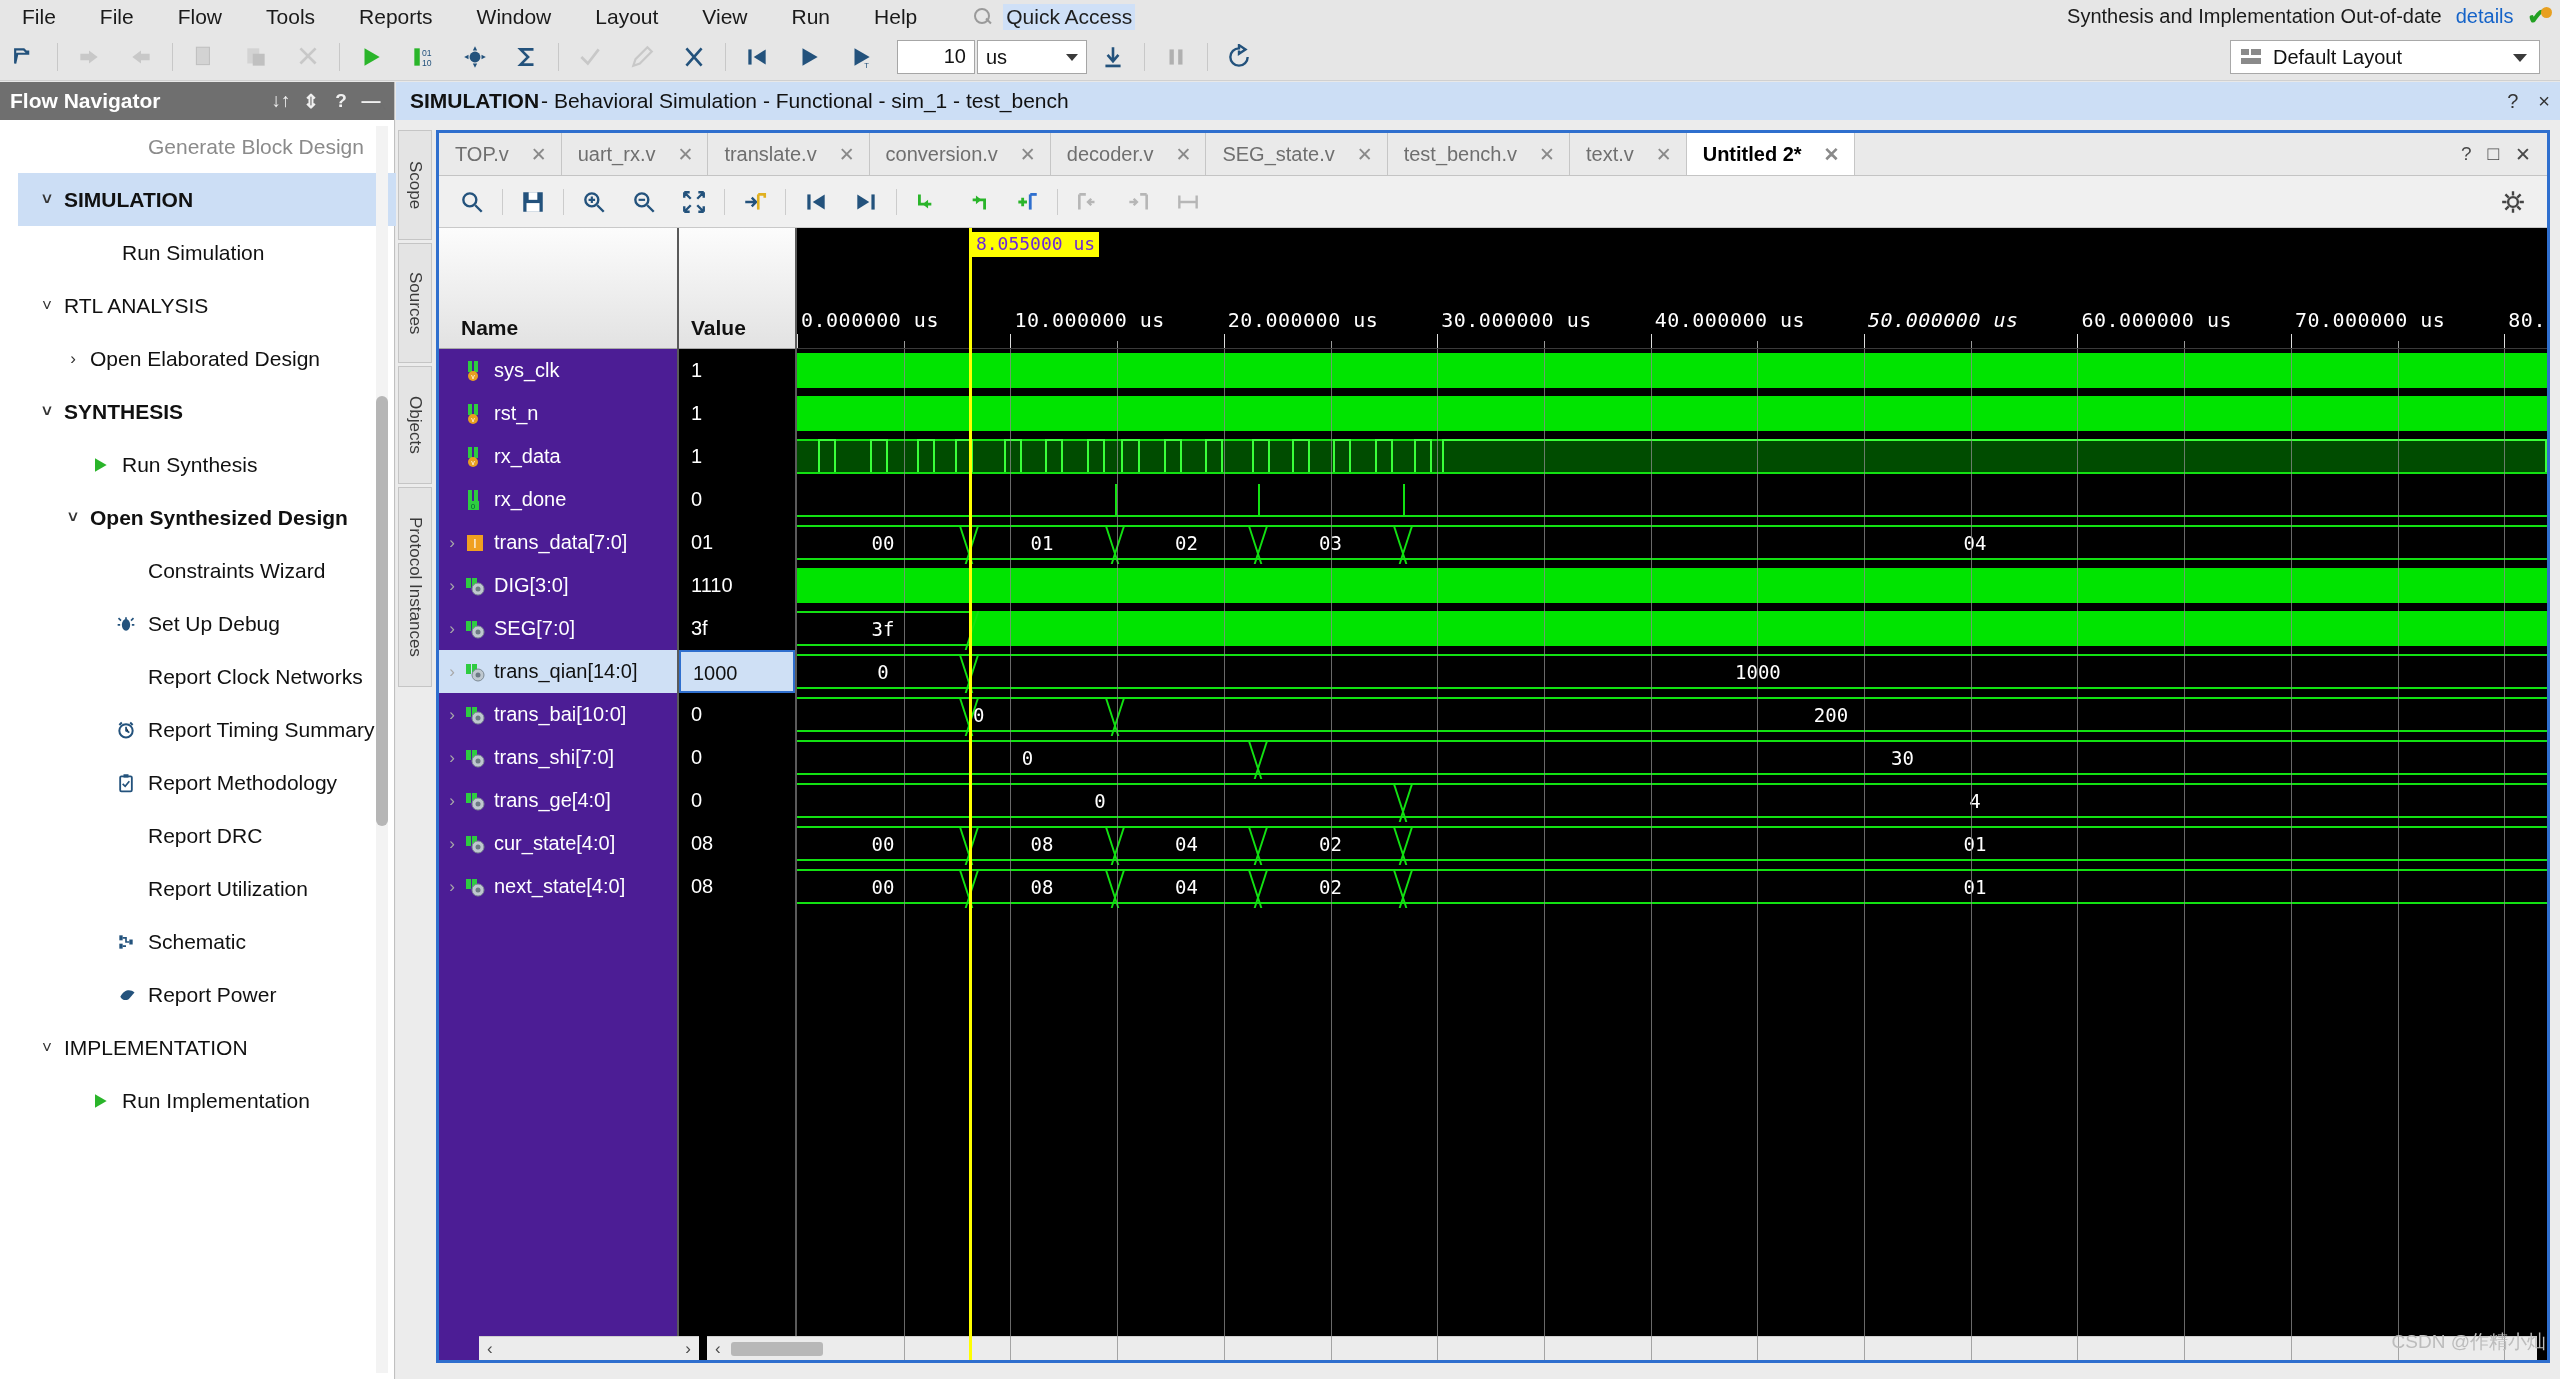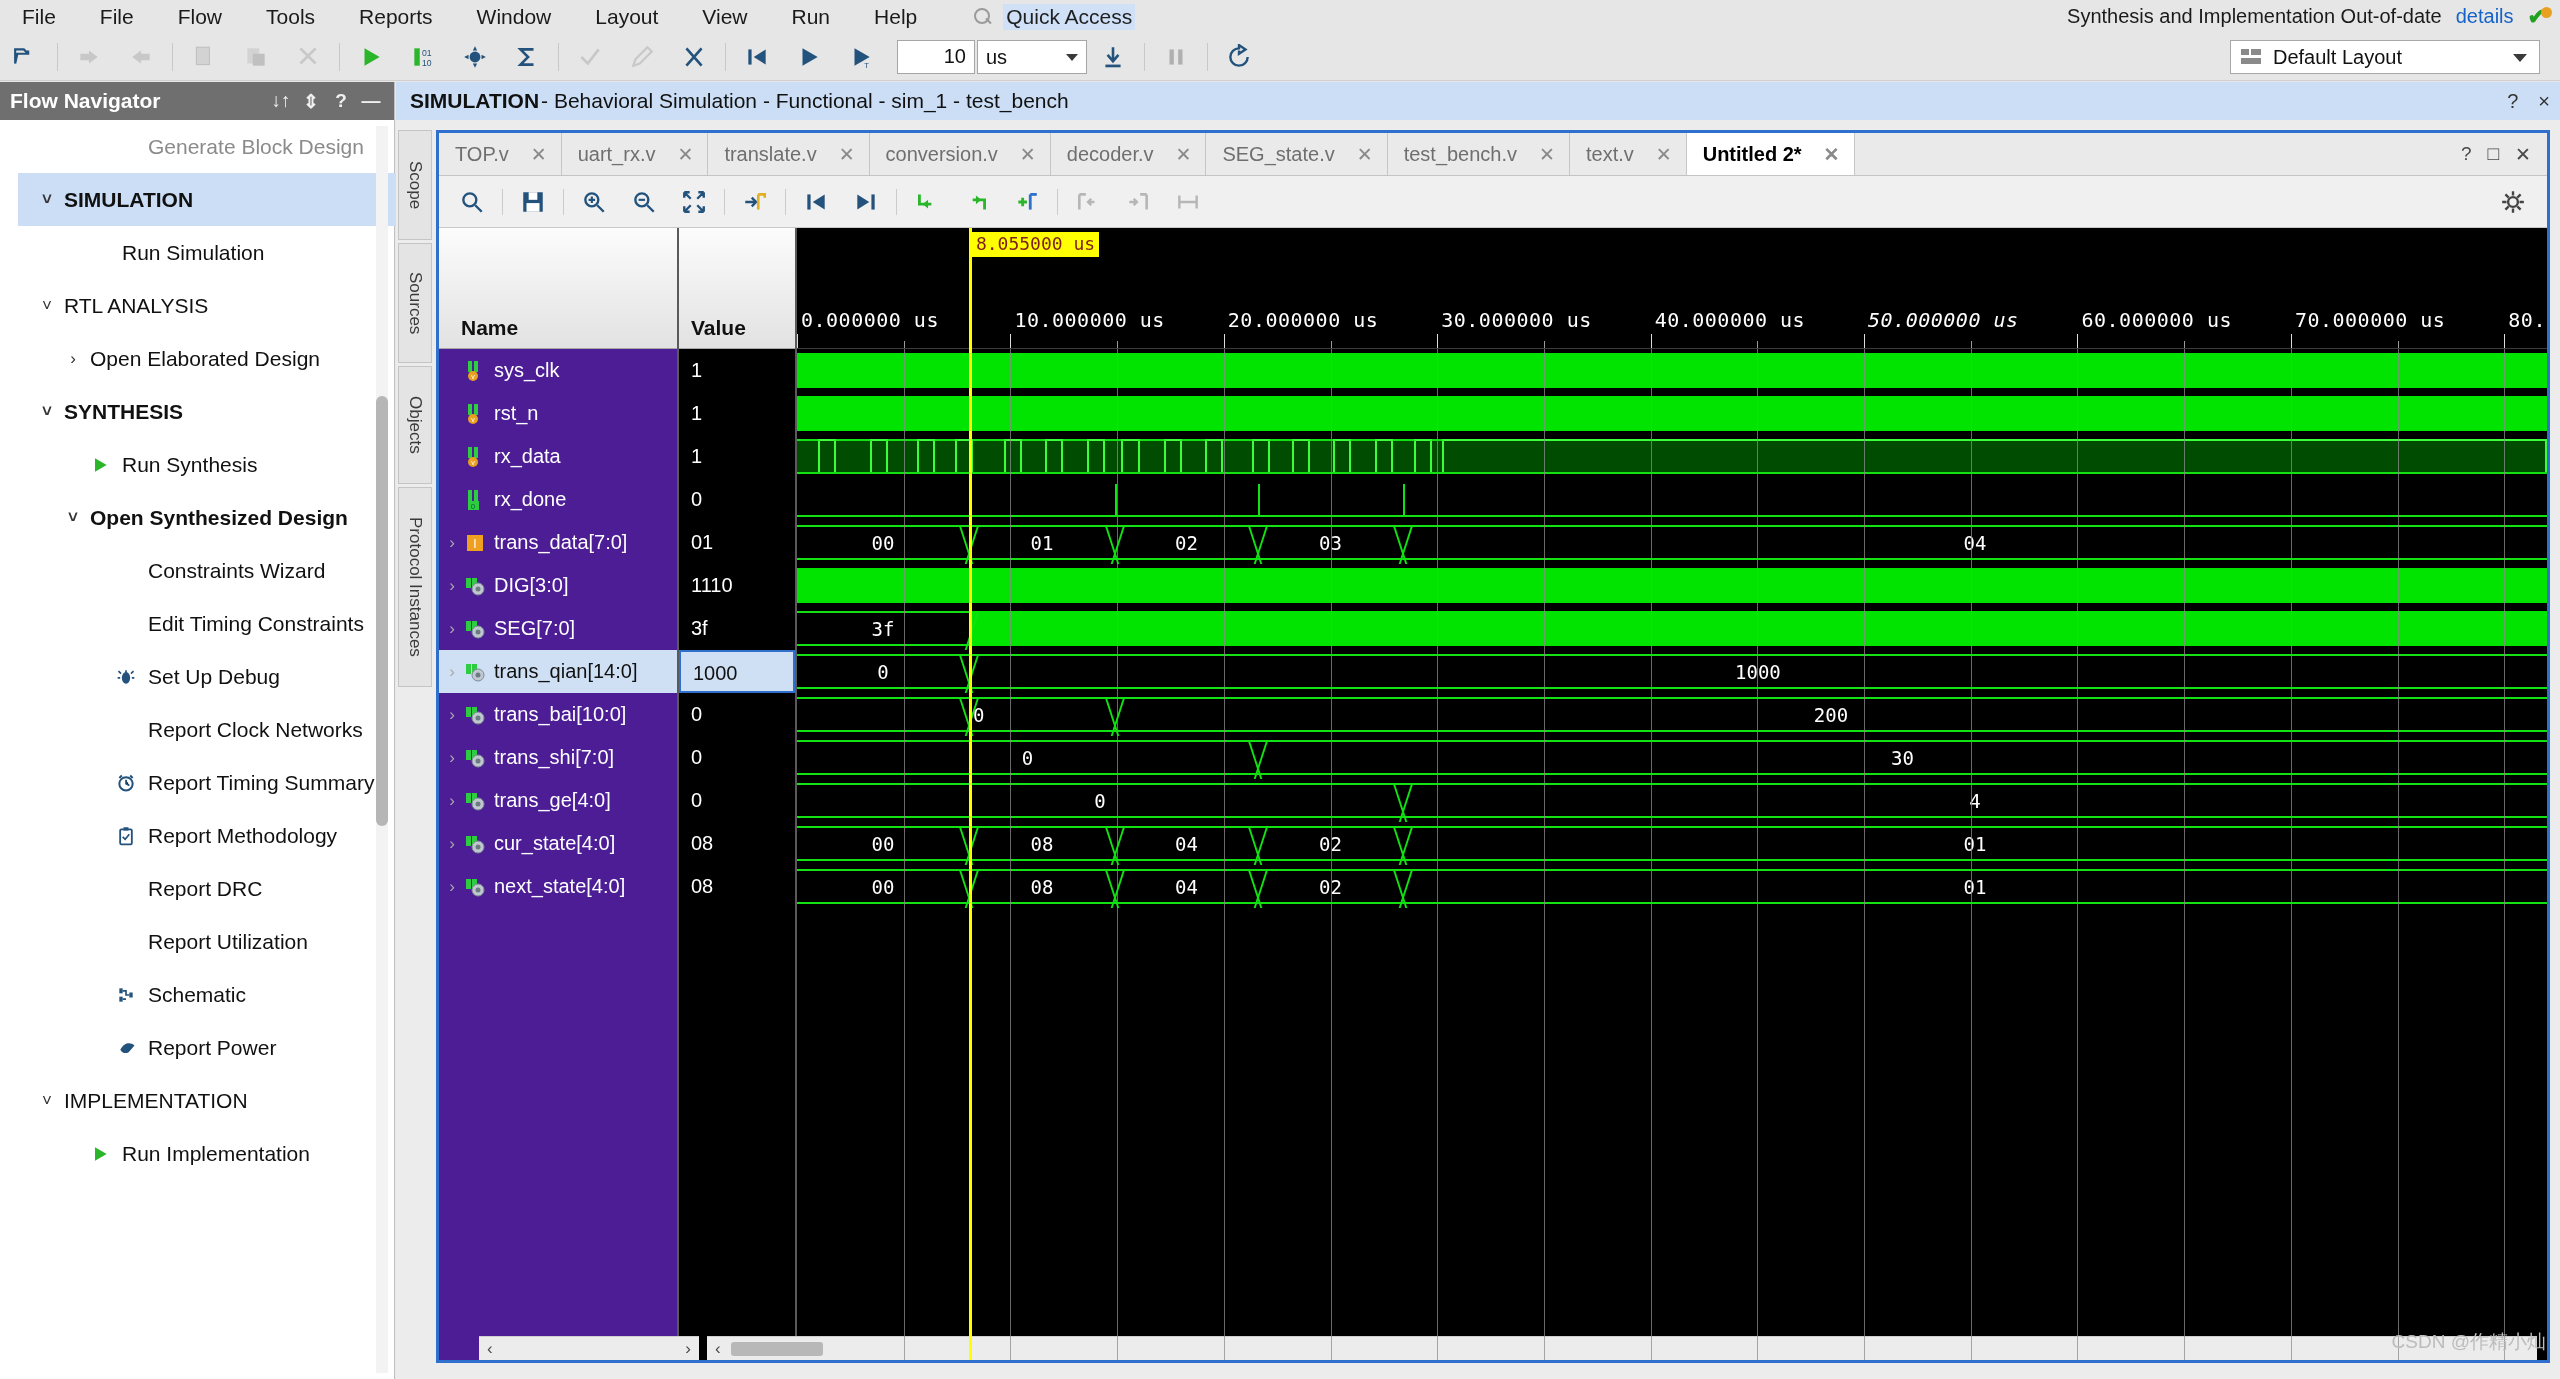--- a/index.html
+++ b/index.html
@@ -252,21 +252,21 @@
     font-family: "DejaVu Sans Mono", monospace; letter-spacing: 0.5px;
   }
   .tick-mark {
     position: absolute; bottom: 0; width: 1px; height: 14px; background: #dcdcdc;
   }
   .tick-mark.minor { height: 7px; background: #9a9a9a; }
   .cursor-line {
     position: absolute; top: 0; bottom: 0; width: 3px; background: #ffff00; z-index: 6;
   }
   .cursor-flag {
-    position: absolute; top: 4px; background: #ffff00; color: #7f1d1d;
+    position: absolute; top: 4px; background: #ffff00; color: #6d28d9;
     font-size: 18px; font-family: "DejaVu Sans Mono", monospace;
     padding: 1px 4px 3px 4px; white-space: nowrap; z-index: 7;
   }
   .wave-rows { position: absolute; left: 0; top: 121px; right: 0; bottom: 0; }
   .wrow { height: 43px; position: relative; }
   .gridline {
     position: absolute; top: 121px; bottom: 0; width: 1px;
     background: #8c8c8c; opacity: .75; z-index: 1;
   }
   .solid-green {
@@ -530,26 +530,20 @@
         <div class="fn-row group">
           <span class="fn-indent"></span>
           <span class="fn-chev">˅</span>
           <span class="fn-label">Open Synthesized Design</span>
         </div>
         <div class="fn-row">
           <span class="fn-indent2"></span>
           <span class="fn-indent"></span>
           <span class="fn-ico"></span>
           <span class="fn-label">Constraints Wizard</span>
-        </div>
-        <div class="fn-row">
-          <span class="fn-indent2"></span>
-          <span class="fn-indent"></span>
-          <span class="fn-ico"></span>
-          <span class="fn-label">Edit Timing Constraints</span>
         </div>
         <div class="fn-row">
           <span class="fn-indent2"></span>
           <span class="fn-indent"></span>
           <span class="fn-ico">
             <svg width="20" height="20" viewBox="0 0 24 24">
               <ellipse cx="12" cy="13" rx="5" ry="7" fill="#23527c"></ellipse>
               <path d="M12 4 V7 M6 8 L3 5 M18 8 L21 5 M5 13 H2 M22 13 H19" stroke="#23527c" stroke-width="2"></path>
             </svg>
           </span>

